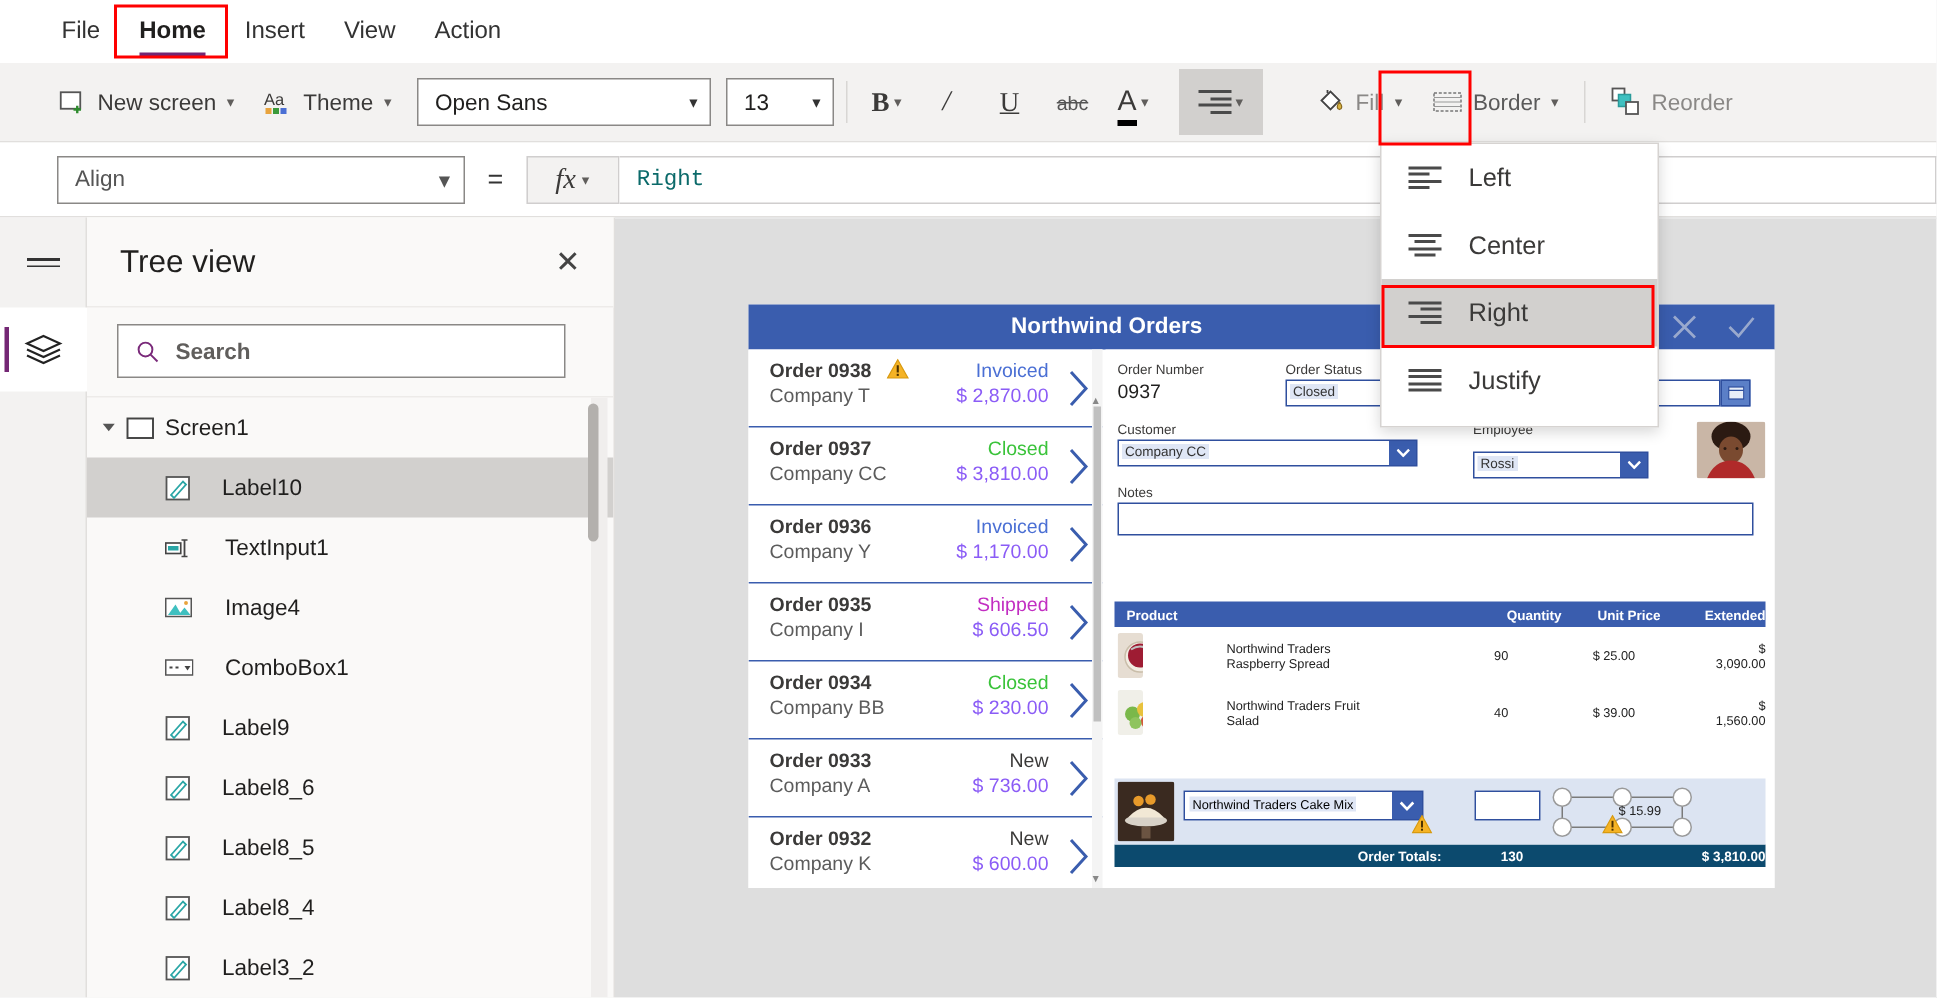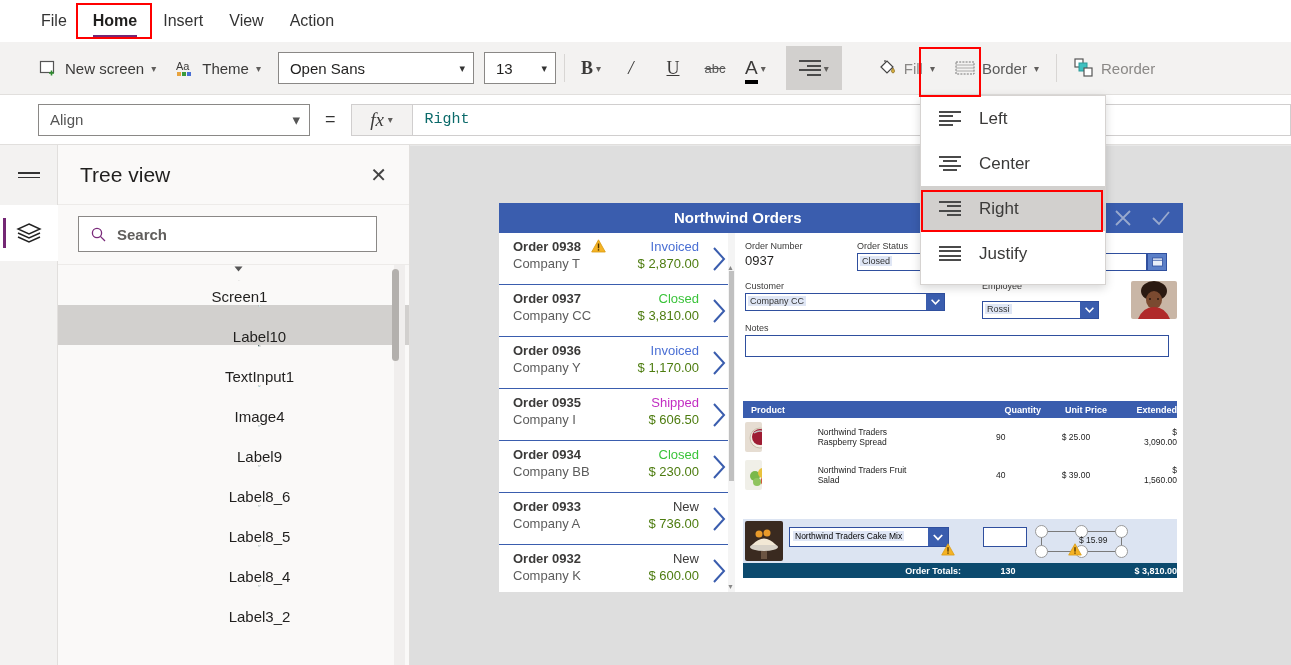--- a/index.html
+++ b/index.html
@@ -130,21 +130,21 @@
   .tv-close { font-size: 20px; color: #444; cursor: default; line-height: 1; }
   .tv-searchwrap { padding: 11px 32px 12px 20px; border-bottom: 1px solid #edebe9; font-weight: bold; }
   .tv-search {
     height: 36px; border: 1px solid #8a8886; background: #fff;
     display: flex; align-items: center; padding-left: 12px; gap: 11px;
   }
   .tv-search .ph { font-size: 15px; color: #605e5c; }
   .tv-list { position: relative; height: 400px; overflow: hidden; }
   .tv-row {
     height: 40px; display: flex; align-items: center; font-size: 15px;
-    color: #201f1e; cursor: default; flex-direction: column;
+    color: #201f1e; cursor: default;
   }
   .tv-row.root { padding-left: 12px; gap: 7px; }
   .tv-row.child { padding-left: 52px; gap: 21px; }
   .tv-row.selected { background: #d2d0ce; }
   .tri { width: 0; height: 0; border-left: 5px solid #555; border-top: 4px solid transparent;
          border-bottom: 4px solid transparent; transform: rotate(90deg); margin-right: 2px; }
   .tv-scroll {
     position: absolute; right: 6px; top: 4px; width: 7px; height: 92px;
     background: #b3b0ad; border-radius: 4px;
   }
@@ -178,21 +178,21 @@
     background: #ffffff; overflow: hidden;
   }
   .g-item {
     position: relative; height: 52px; border-bottom: 1px solid #3a5dae;
     padding: 6px 10px 0 14px;
   }
   .g-l1 { display: flex; justify-content: space-between; align-items: center; }
   .g-l2 { display: flex; justify-content: space-between; align-items: center; margin-top: 2px; }
   .g-ord { font-size: 13px; font-weight: bold; color: #3b3a39; }
   .g-co { font-size: 13px; color: #5c5c5c; }
-  .g-amt { font-size: 13px; color: #4d7c0f; }
+  .g-amt { font-size: 13px; color: #8b5cf6; }
   .g-status { font-size: 13px; }
   .g-chev {
     position: absolute; right: 8px; top: 13px; width: 16px; height: 26px;
   }
   .g-right { padding-right: 26px; text-align: right; }
   .warn-tri { display: inline-block; vertical-align: -2px; margin-left: 4px; }
   .g-scrollbar {
     position: absolute; right: 0; top: 30px; width: 7px; height: 359px; background: #f4f4f4;
   }
   .g-thumb { position: absolute; right: 1px; top: 38px; width: 5px; height: 210px; background: #c0c0c0; }
@@ -479,20 +479,29 @@
       <div class="tv-row child">
         <svg width="19" height="15" viewBox="0 0 19 15">
           <rect x="0.5" y="1" width="17" height="12" fill="#fff" stroke="#555" stroke-width="1"></rect>
           <path d="M2 12 L7 5 L11 12 Z" fill="#3fc0c0"></path>
           <path d="M9 12 L13 7 L17 12 Z" fill="#3fc0c0"></path>
           <circle cx="14" cy="4" r="1.3" fill="#e8a33d"></circle>
         </svg>
         <span>Image4</span>
       </div>
 
+      <div class="tv-row child">
+        <svg width="19" height="12" viewBox="0 0 19 12">
+          <rect x="0.5" y="1" width="18" height="10" fill="#fff" stroke="#555" stroke-width="1"></rect>
+          <line x1="3" y1="6" x2="5" y2="6" stroke="#444" stroke-width="1.3"></line>
+          <line x1="7" y1="6" x2="9" y2="6" stroke="#444" stroke-width="1.3"></line>
+          <path d="M13 5 L17 5 L15 8 Z" fill="#444"></path>
+        </svg>
+        <span>ComboBox1</span>
+      </div>
 
       <div class="tv-row child">
         <svg width="17" height="17" viewBox="0 0 17 17">
           <rect x="1" y="1" width="15" height="15" fill="#fff" stroke="#555" stroke-width="1.2"></rect>
           <path d="M4 13 L12 4 L14 6 L6 15 Z" fill="#fff" stroke="#2aa6a6" stroke-width="1.2"></path>
         </svg>
         <span>Label9</span>
       </div>
 
       <div class="tv-row child">

